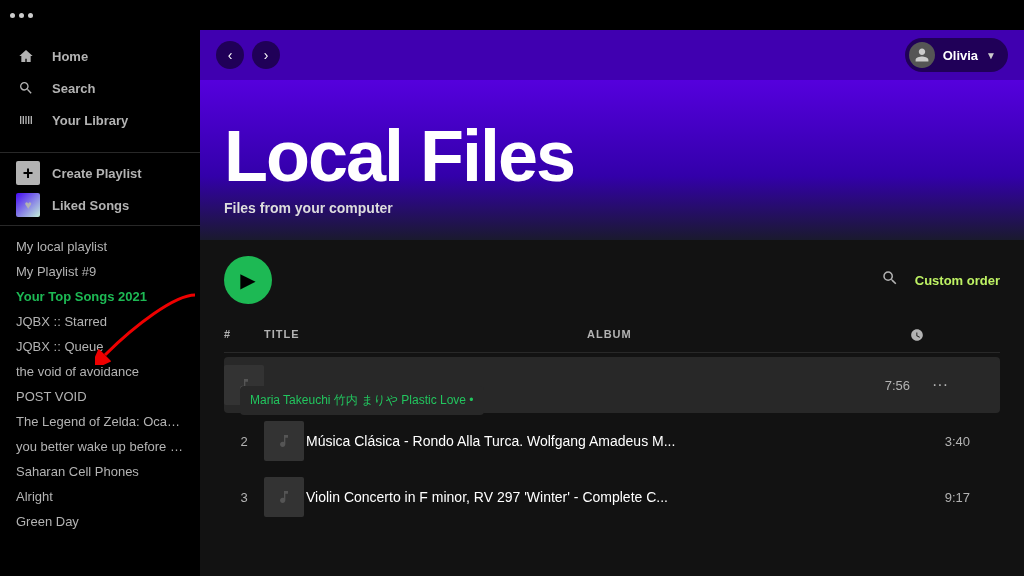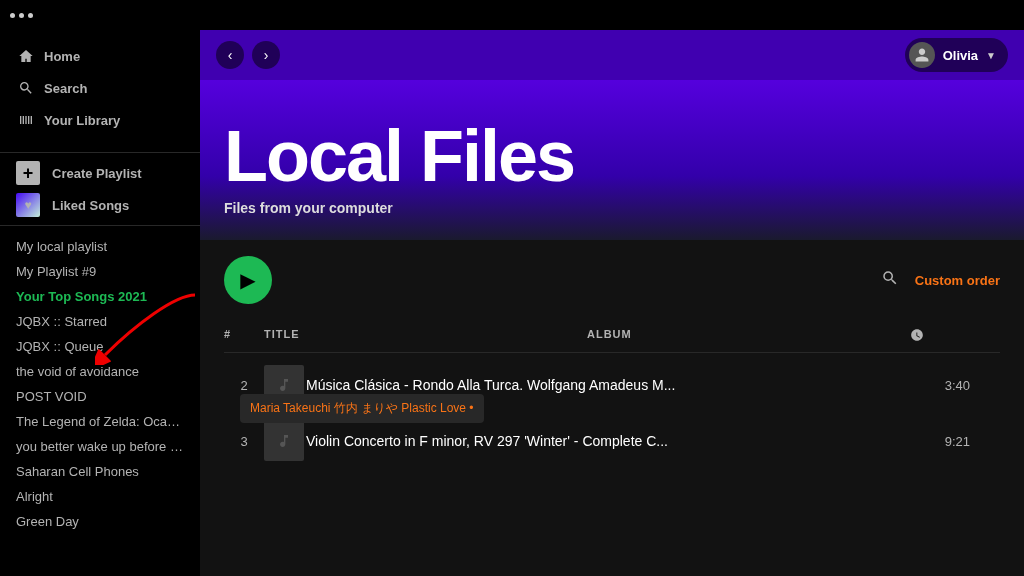--- a/index.html
+++ b/index.html
@@ -48,21 +48,21 @@
       overflow: hidden;
       flex-shrink: 0;
     }
     .sidebar-nav {
       padding: 0 16px;
       margin-bottom: 16px;
     }
     .sidebar-nav-item {
       display: flex;
       align-items: center;
-      gap: 8px;
+      gap: 16px;
       padding: 6px 0;
       color: #b3b3b3;
       font-size: 13px;
       font-weight: 600;
       cursor: pointer;
     }
     .sidebar-nav-item .nav-icon {
       width: 20px; height: 20px;
       display: flex; align-items: center; justify-content: center;
     }
@@ -208,21 +208,21 @@
     .controls-right {
       display: flex; align-items: center; gap: 16px;
     }
     .search-icon-ctrl {
       color: #b3b3b3;
       font-size: 18px;
       cursor: pointer;
     }
     .custom-order-btn {
       font-size: 13px;
-      color: #f97316;
+      color: #bef264;
       cursor: pointer;
       font-weight: 600;
     }
 
     
     .table-container {
       background: #121212;
       flex: 1;
       overflow-y: auto;
       padding: 0 24px;
@@ -300,24 +300,24 @@
       cursor: pointer;
     }
 
     
     .tooltip {
       position: absolute;
       background: #282828;
       border-radius: 4px;
       padding: 6px 10px;
       font-size: 12px;
-      color: #f97316;
+      color: #22c55e;
       white-space: nowrap;
       pointer-events: none;
-      top: 364px;
+      top: 356px;
       left: 240px;
       z-index: 100;
     }
 
     
     .red-arrow {
       position: absolute;
       top: 255px;
       left: 95px;
       z-index: 200;
@@ -435,20 +435,36 @@
         <div class="table-header-cell">TITLE</div>
         <div class="table-header-cell">ALBUM</div>
         <div class="table-header-cell">
           <svg width="14" height="14" viewBox="0 0 24 24" fill="#b3b3b3">
               <path d="M12 2C6.5 2 2 6.5 2 12s4.5 10 10 10 10-4.5 10-10S17.5 2 12 2zm.5 5.5v5.25l4.5 2.67-.75 1.23-5.25-3.15V7.5h1.5z"></path>
             </svg>
         </div>
         <div class="table-header-cell"></div>
       </div>
 
+      <div class="table-row active">
+
+        <div class="song-cell">
+          <div class="song-thumb">
+            <svg width="16" height="16" viewBox="0 0 24 24" fill="#555">
+                <path d="M12 3v10.55c-.59-.34-1.27-.55-2-.55-2.21 0-4 1.79-4 4s1.79 4 4 4 4-1.79 4-4V7h4V3h-6z"></path>
+              </svg>
+          </div>
+          <div class="song-info">
+            <div class="song-title">Maria Takeuchi 竹内 まりや Plastic Love</div>
+          </div>
+        </div>
+        <div class="album-cell"></div>
+        <div class="duration-cell">7:56</div>
+        <div class="more-btn">···</div>
+      </div>
 
       <div class="table-row">
         <div class="row-num">
           <span>2</span>
           
         </div>
         <div class="song-cell">
           <div class="song-thumb">
             <svg width="16" height="16" viewBox="0 0 24 24" fill="#555">
                 <path d="M12 3v10.55c-.59-.34-1.27-.55-2-.55-2.21 0-4 1.79-4 4s1.79 4 4 4 4-1.79 4-4V7h4V3h-6z"></path>
@@ -472,21 +488,21 @@
           <div class="song-thumb">
             <svg width="16" height="16" viewBox="0 0 24 24" fill="#555">
                 <path d="M12 3v10.55c-.59-.34-1.27-.55-2-.55-2.21 0-4 1.79-4 4s1.79 4 4 4 4-1.79 4-4V7h4V3h-6z"></path>
               </svg>
           </div>
           <div class="song-info">
             <div class="song-title">Violin Concerto in F minor, RV 297 'Winter' - Complete C...</div>
           </div>
         </div>
         <div class="album-cell"></div>
-        <div class="duration-cell">9:21</div>
+        <div class="duration-cell">9:17</div>
         <div class="more-btn"></div>
       </div>
     </div>
   </div>
 
   <div class="tooltip">Maria Takeuchi 竹内 まりや Plastic Love •</div>
 
   <svg class="red-arrow" width="120" height="80" viewBox="0 0 120 80">
     <defs>
       <marker id="arrowhead" markerWidth="8" markerHeight="6" refX="0" refY="3" orient="auto">

